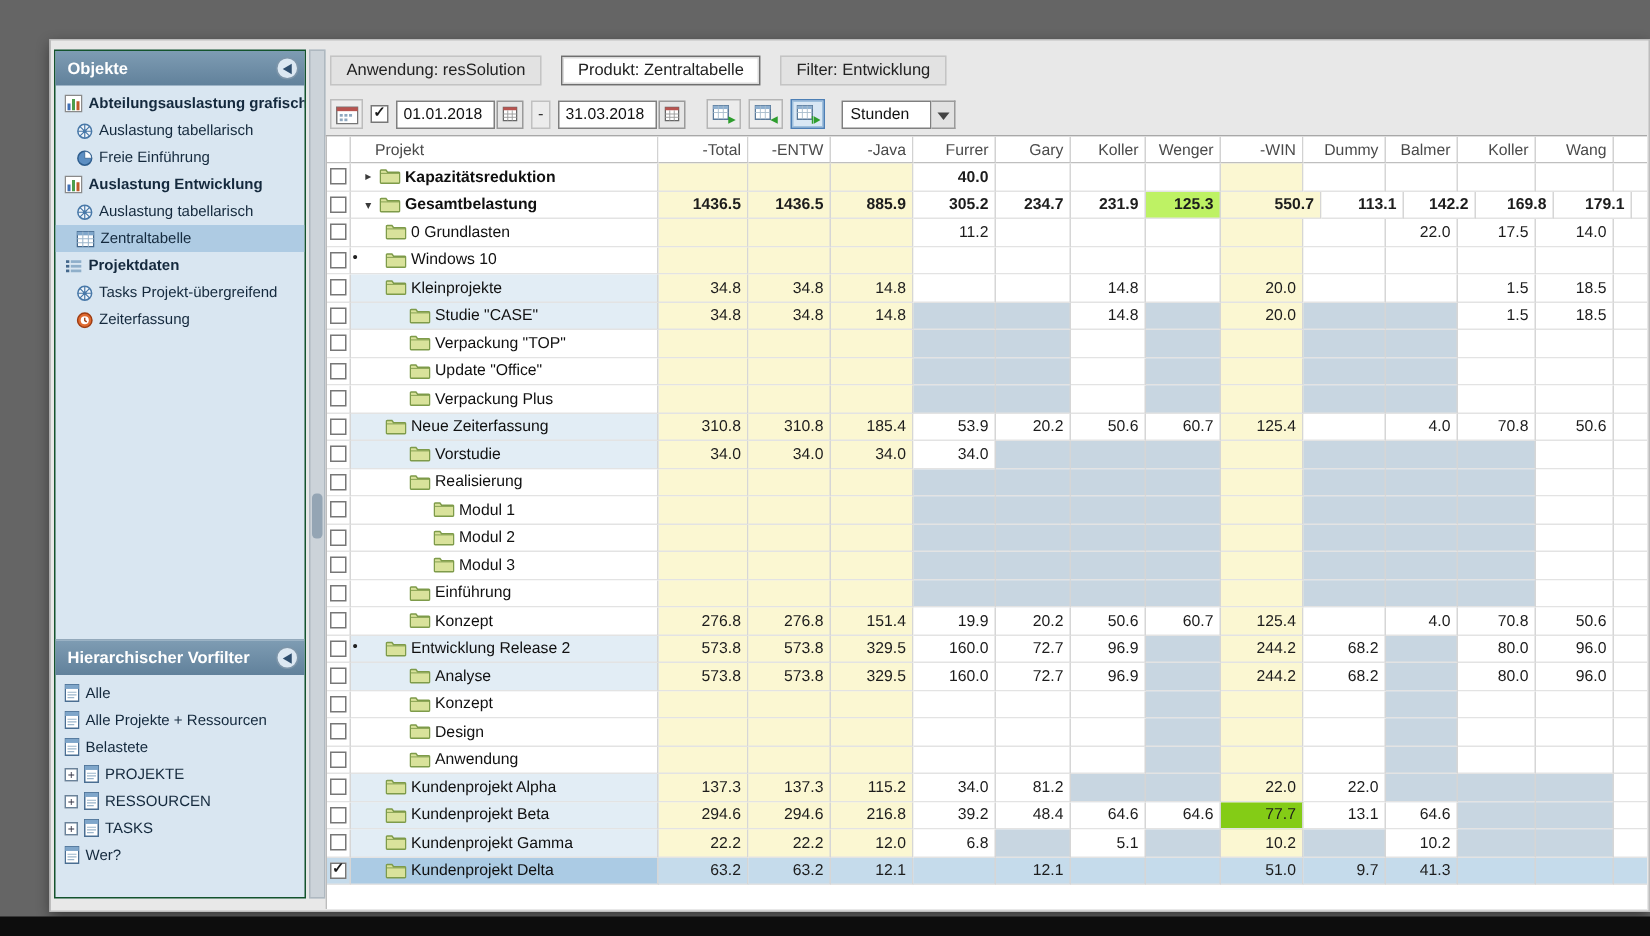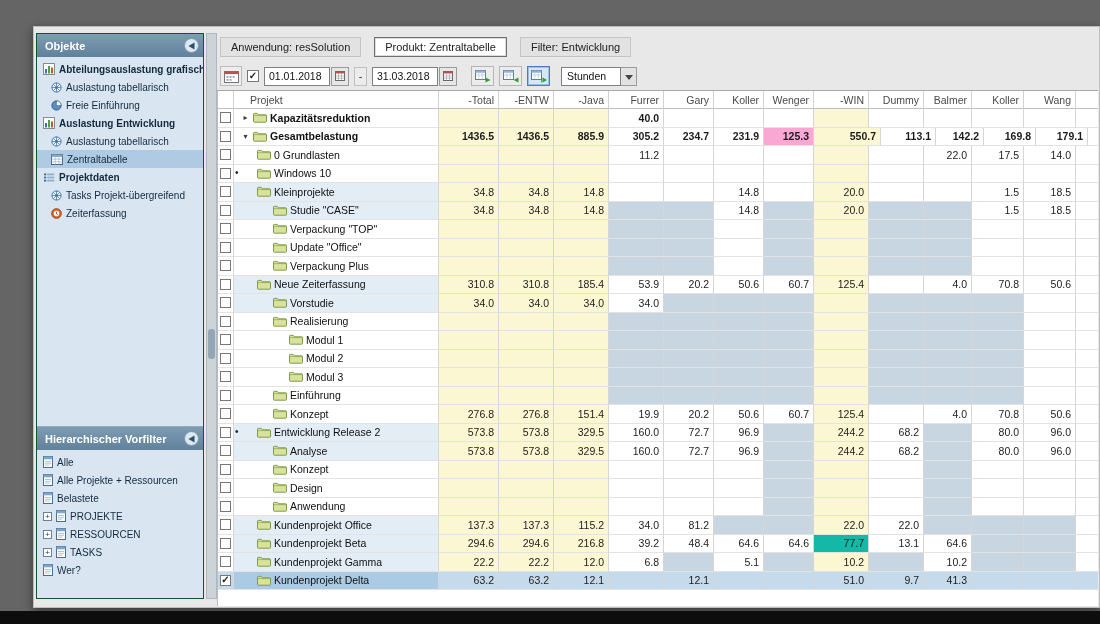--- a/index.html
+++ b/index.html
@@ -418,21 +418,21 @@
                   </svg>
                 </span>
                 <span class="tlbl bold">Gesamtbelastung</span>
               </div>
               <div class="cell val bold" style="width: 60px; background: rgb(251, 247, 210);">1436.5</div>
               <div class="cell val bold" style="width: 55px; background: rgb(251, 247, 210);">1436.5</div>
               <div class="cell val bold" style="width: 55px; background: rgb(251, 247, 210);">885.9</div>
               <div class="cell val bold" style="width: 55px; background: rgb(255, 255, 255);">305.2</div>
               <div class="cell val bold" style="width: 50px; background: rgb(255, 255, 255);">234.7</div>
               <div class="cell val bold" style="width: 50px; background: rgb(255, 255, 255);">231.9</div>
-              <div class="cell val bold" style="width: 50px; background: #f9a8d4;">125.3</div>
+              <div class="cell val bold" style="width: 50px; background: #bef264;">125.3</div>
               <div class="cell val bold" style="width: 67px; background: rgb(251, 247, 210);">550.7</div>
               <div class="cell val bold" style="width: 55px; background: rgb(255, 255, 255);">113.1</div>
               <div class="cell val bold" style="width: 48px; background: rgb(255, 255, 255);">142.2</div>
               <div class="cell val bold" style="width: 52px; background: rgb(255, 255, 255);">169.8</div>
               <div class="cell val bold" style="width: 52px; background: rgb(255, 255, 255);">179.1</div>
               <div class="cell fill" style="background: rgb(255, 255, 255);"></div>
             </div>
             <div class="trow">
               <div class="cell cbc">
                 <span class="cbx"></span>
@@ -1000,21 +1000,21 @@
                 <span class="cbx"></span>
               </div>
               <div class="cell tree" style="background: rgb(226, 237, 245);">
                 <span style="display: inline-block; flex: 0 0 auto; width: 20px;"></span>
                 <span class="icn">
                   <svg width="14" height="11" viewBox="0 0 14 11">
                     <path d="M0.5 9.5v-7.4c0-.4.3-.7.7-.7h3.1l1.1 1.4h7.4c.4 0 .7.3.7.7v6c0 .4-.3.7-.7.7H1.2c-.4 0-.7-.3-.7-.7z" fill="#d9e29b" stroke="#7e9b4a"></path>
                     <path d="M0.5 3.6h13" stroke="#7e9b4a" stroke-width="0.6"></path>
                   </svg>
                 </span>
-                <span class="tlbl">Kundenprojekt Office</span>
+                <span class="tlbl">Kundenprojekt Alpha</span>
               </div>
               <div class="cell val" style="width: 60px; background: rgb(251, 247, 210);">137.3</div>
               <div class="cell val" style="width: 55px; background: rgb(251, 247, 210);">137.3</div>
               <div class="cell val" style="width: 55px; background: rgb(251, 247, 210);">115.2</div>
               <div class="cell val" style="width: 55px; background: rgb(255, 255, 255);">34.0</div>
               <div class="cell val" style="width: 50px; background: rgb(255, 255, 255);">81.2</div>
               <div class="cell val" style="width: 50px; background: rgb(200, 214, 225);"></div>
               <div class="cell val" style="width: 50px; background: rgb(200, 214, 225);"></div>
               <div class="cell val" style="width: 55px; background: rgb(251, 247, 210);">22.0</div>
               <div class="cell val" style="width: 55px; background: rgb(255, 255, 255);">22.0</div>
@@ -1037,21 +1037,21 @@
                 </span>
                 <span class="tlbl">Kundenprojekt Beta</span>
               </div>
               <div class="cell val" style="width: 60px; background: rgb(251, 247, 210);">294.6</div>
               <div class="cell val" style="width: 55px; background: rgb(251, 247, 210);">294.6</div>
               <div class="cell val" style="width: 55px; background: rgb(251, 247, 210);">216.8</div>
               <div class="cell val" style="width: 55px; background: rgb(255, 255, 255);">39.2</div>
               <div class="cell val" style="width: 50px; background: rgb(255, 255, 255);">48.4</div>
               <div class="cell val" style="width: 50px; background: rgb(255, 255, 255);">64.6</div>
               <div class="cell val" style="width: 50px; background: rgb(255, 255, 255);">64.6</div>
-              <div class="cell val" style="width: 55px; background: #14b8a6;">77.7</div>
+              <div class="cell val" style="width: 55px; background: #84cc16;">77.7</div>
               <div class="cell val" style="width: 55px; background: rgb(255, 255, 255);">13.1</div>
               <div class="cell val" style="width: 48px; background: rgb(255, 255, 255);">64.6</div>
               <div class="cell val" style="width: 52px; background: rgb(200, 214, 225);"></div>
               <div class="cell val" style="width: 52px; background: rgb(200, 214, 225);"></div>
               <div class="cell fill" style="background: rgb(255, 255, 255);"></div>
             </div>
             <div class="trow">
               <div class="cell cbc">
                 <span class="cbx"></span>
               </div>

